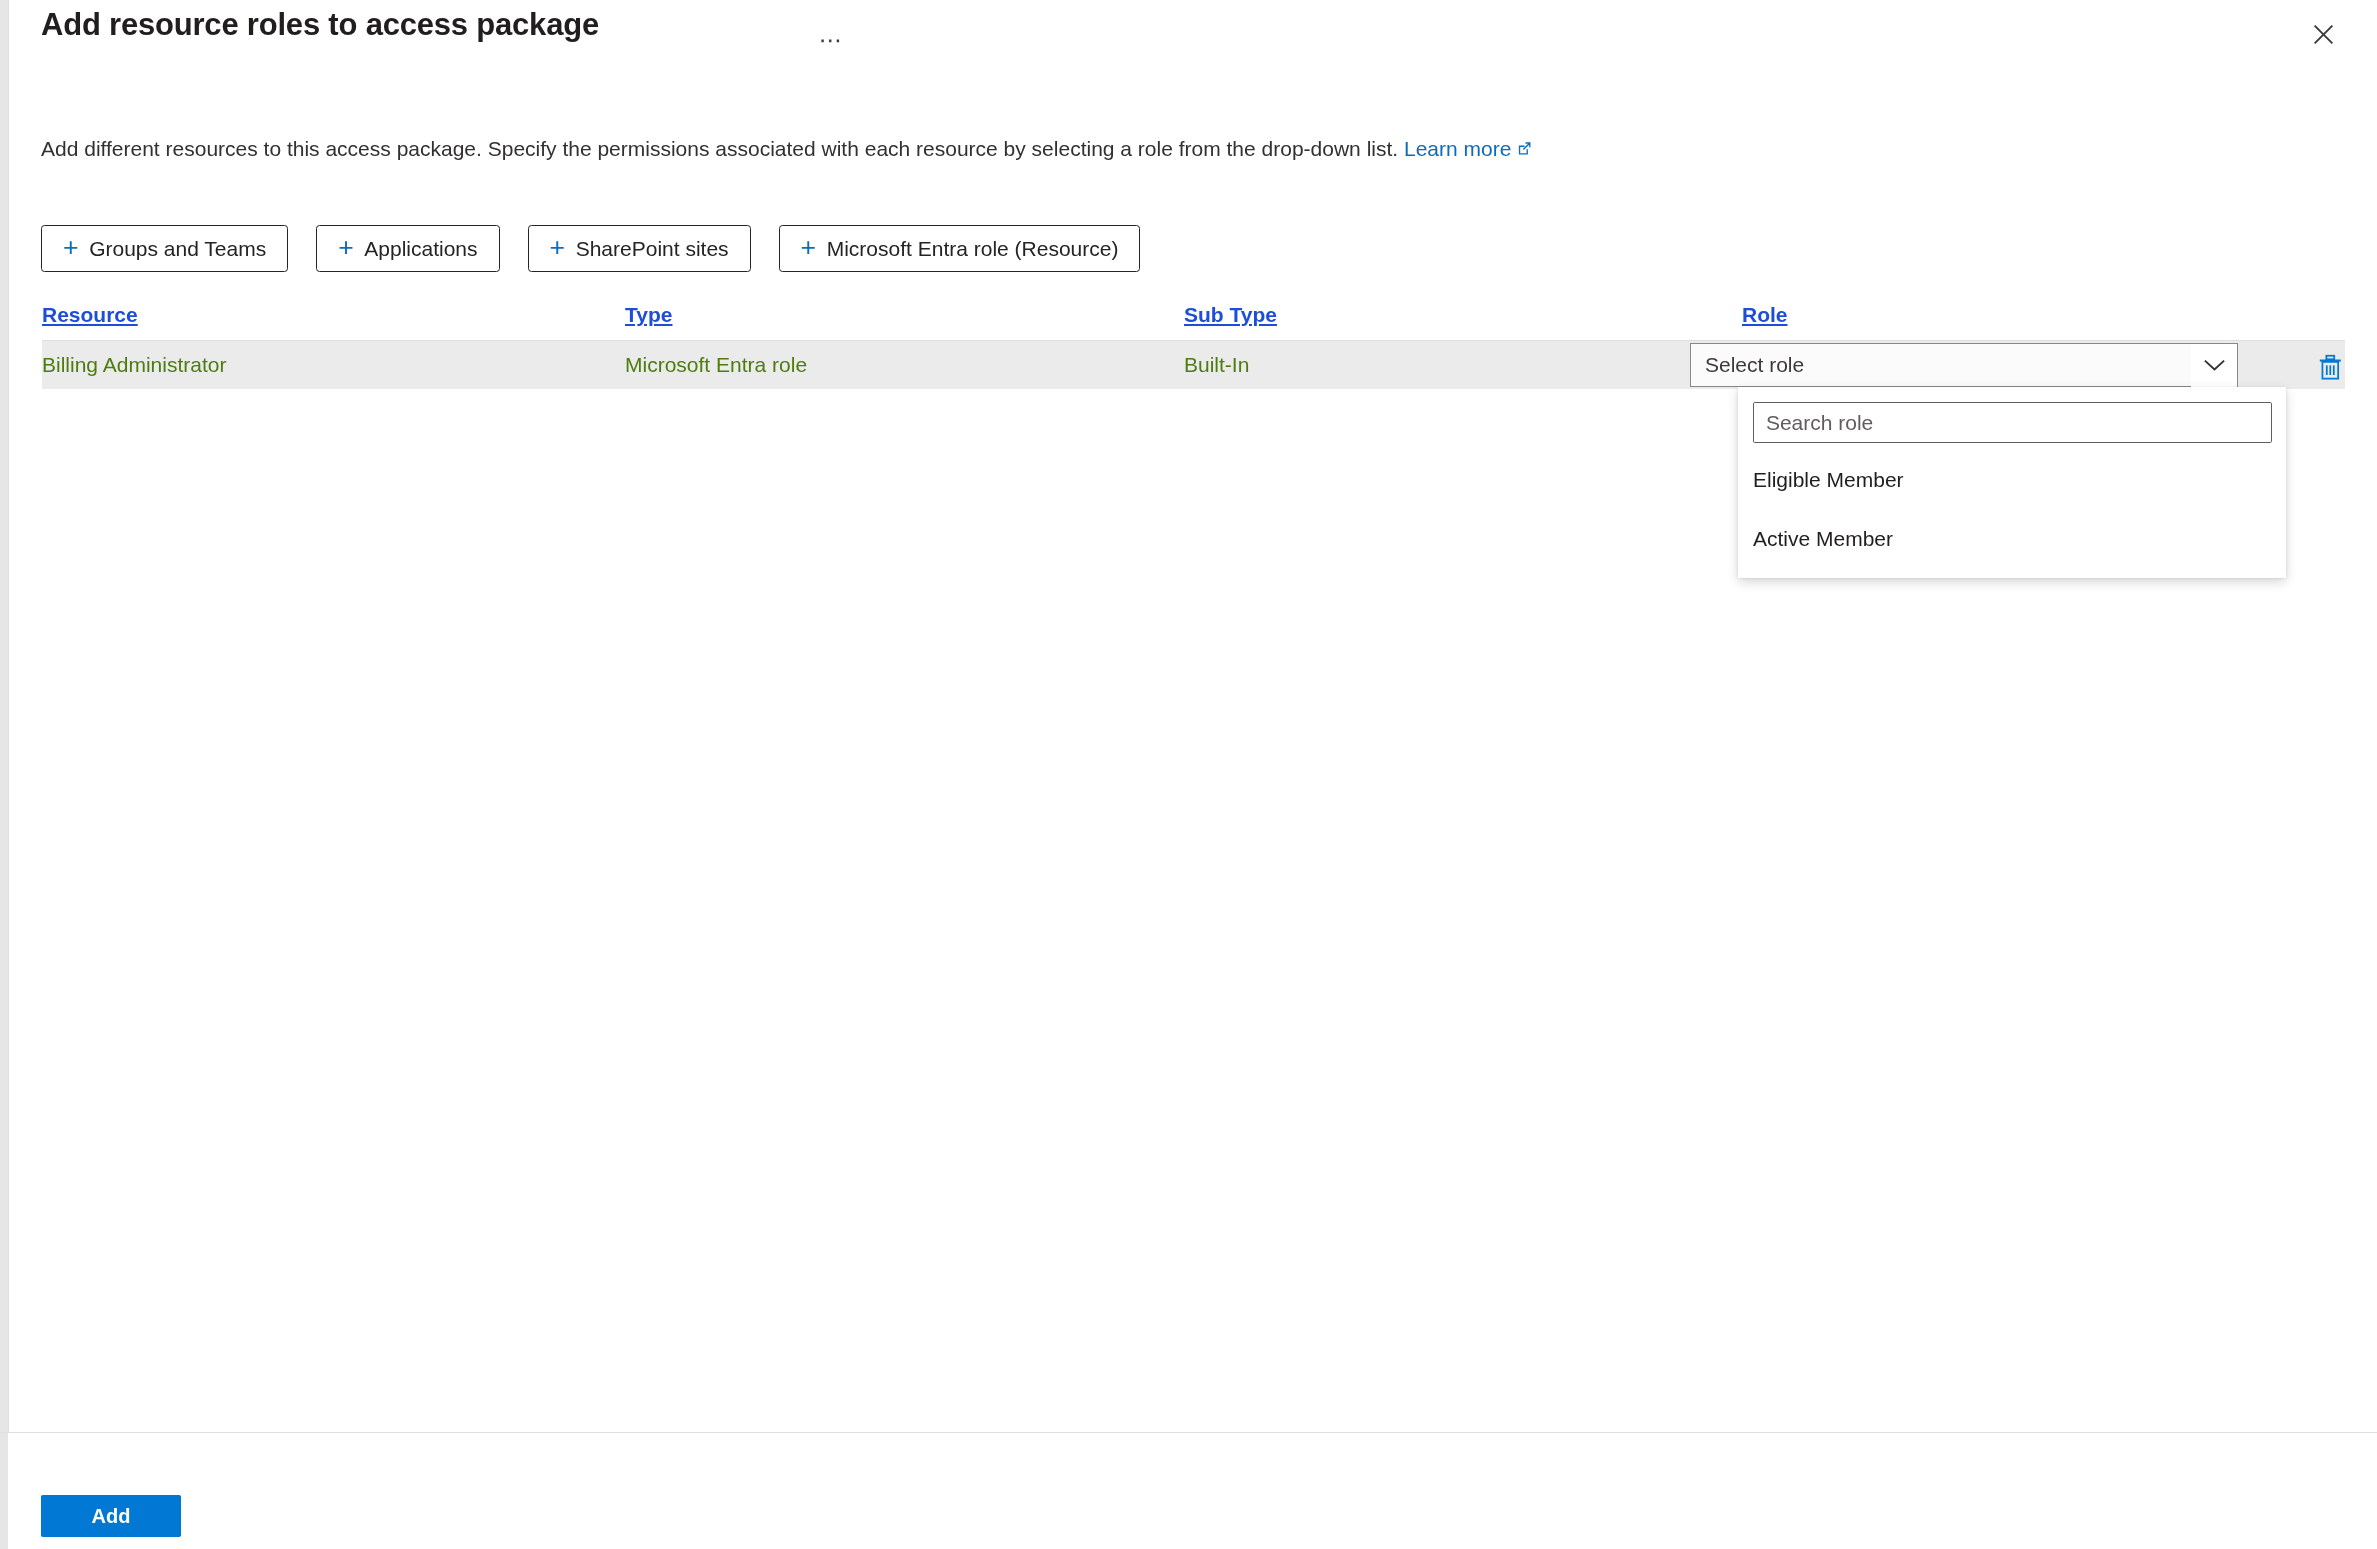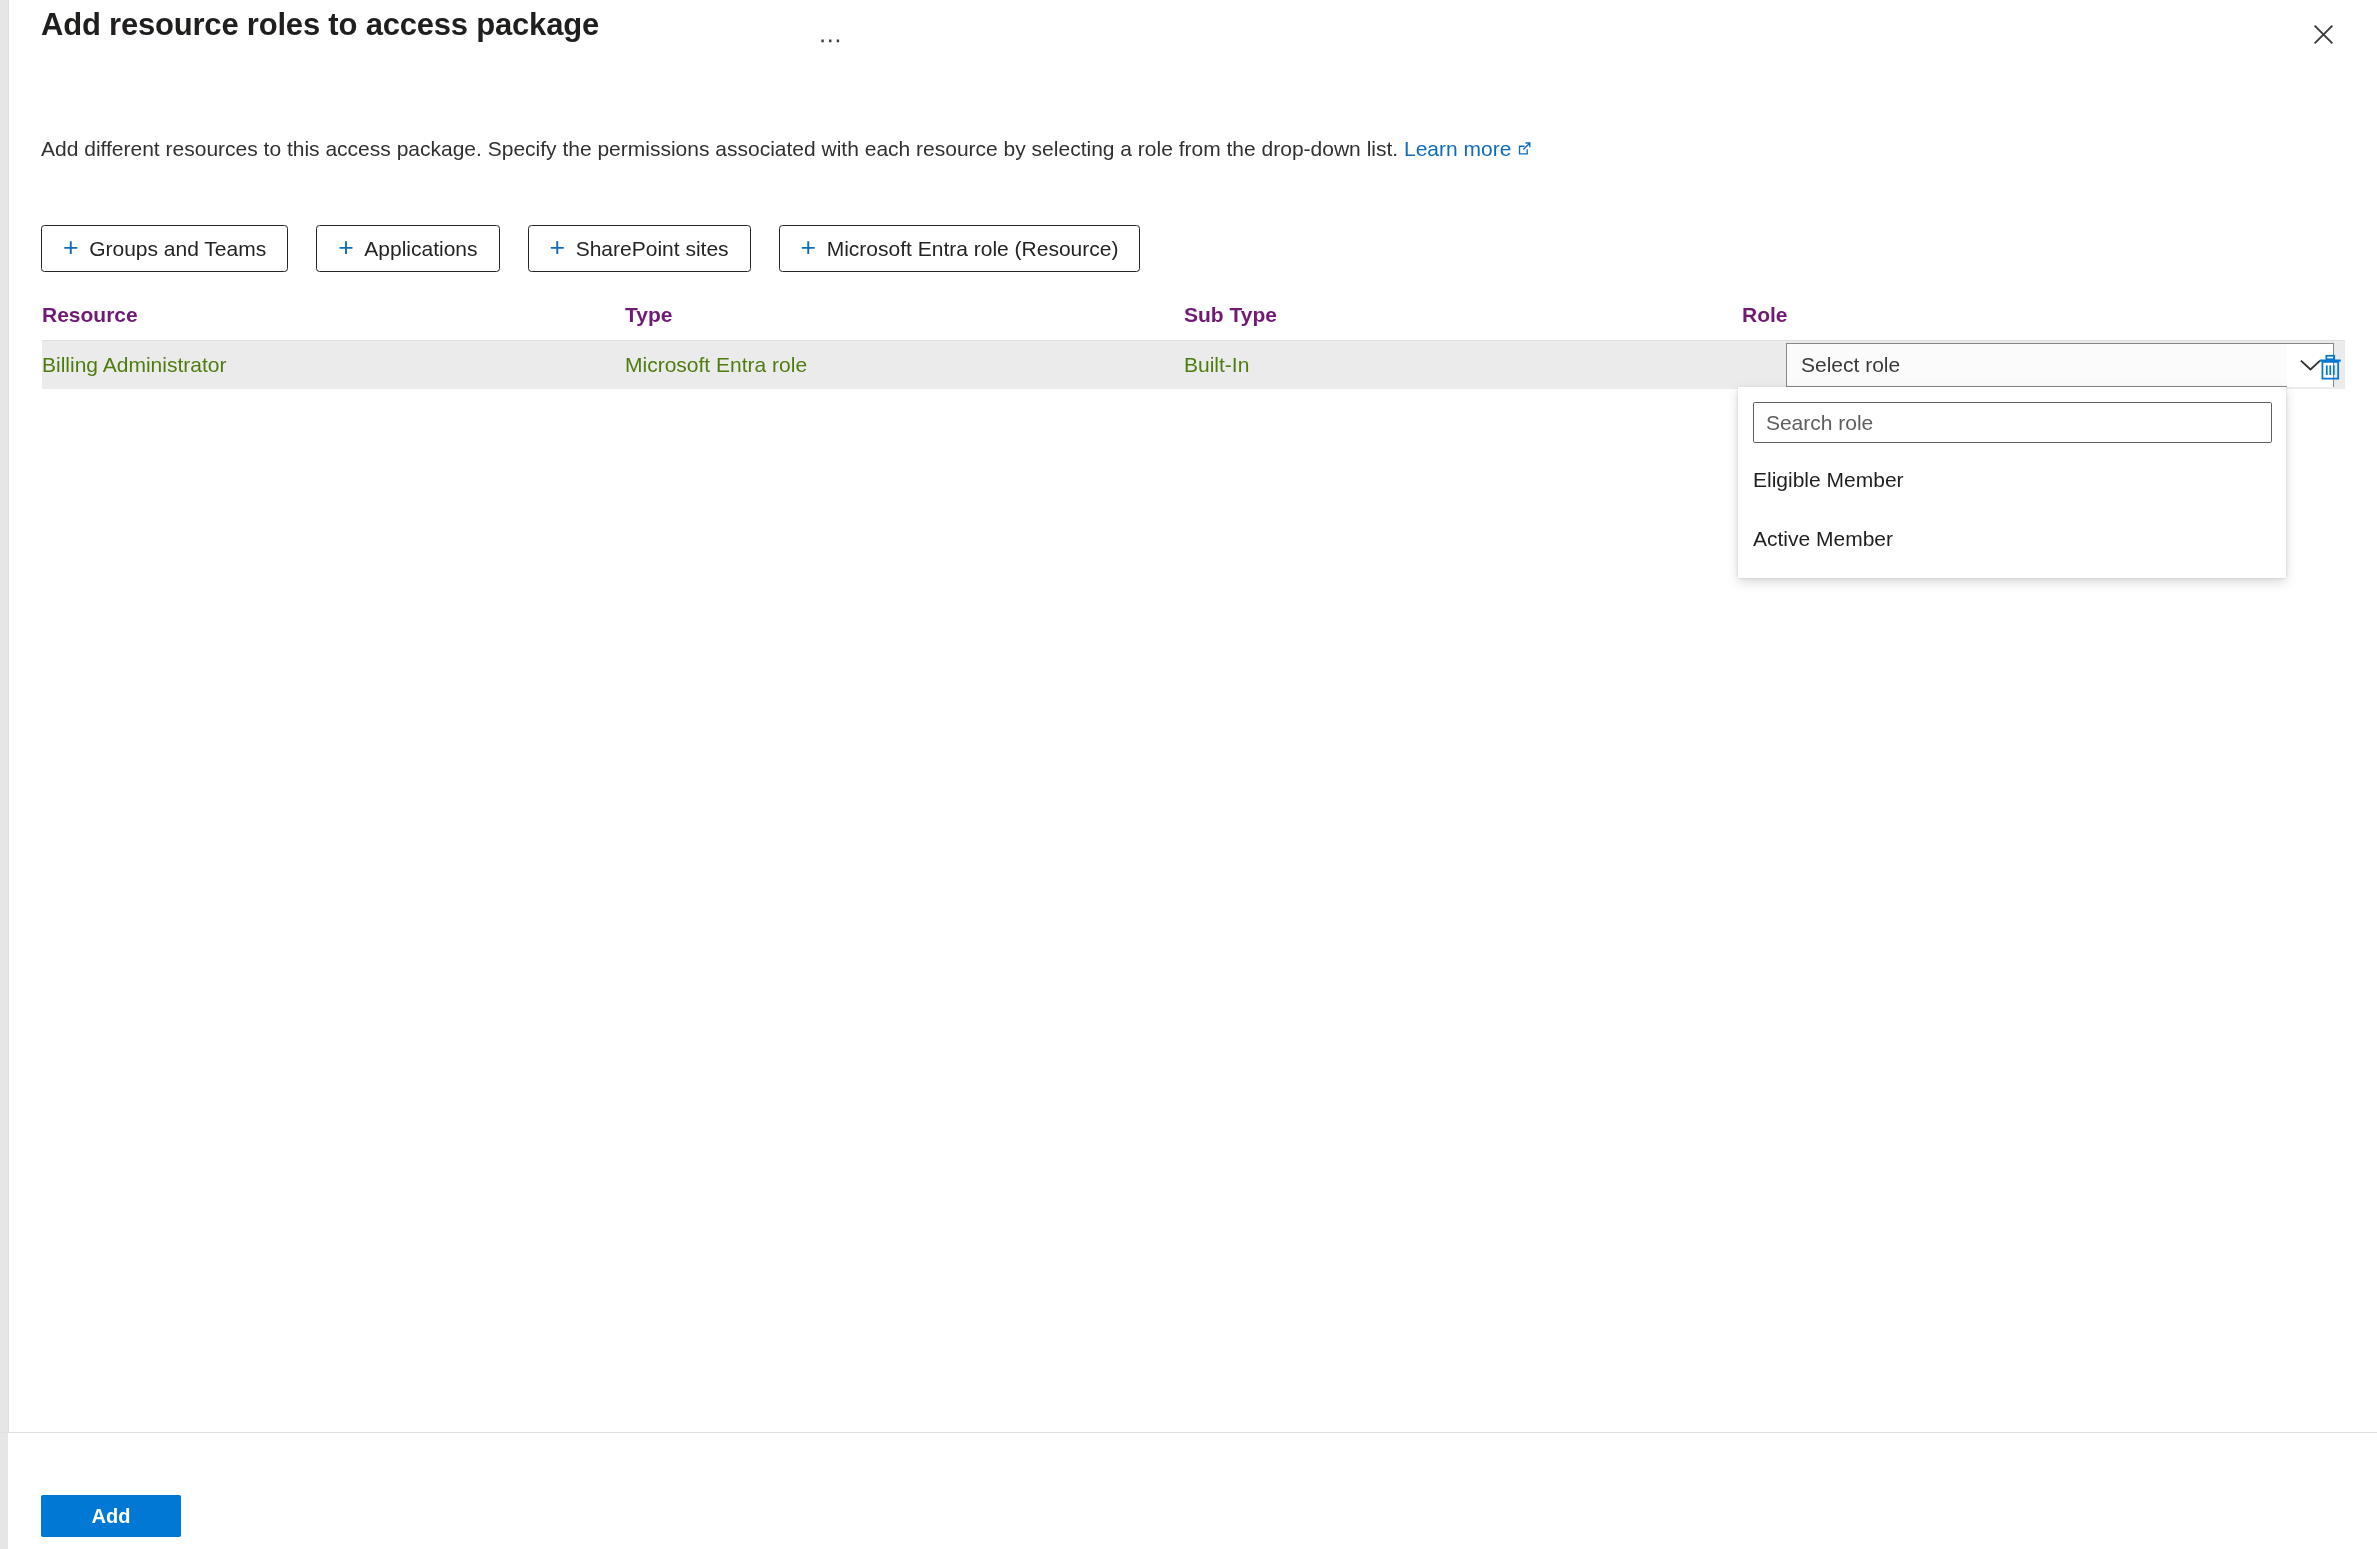--- a/index.html
+++ b/index.html
@@ -113,22 +113,23 @@
   .thead {
     position: relative;
     height: 50px;
     border-bottom: 0.9px solid #e1dfdd;
   }
   .th {
     position: absolute;
     top: 12.4px;
     font-size: 21px;
     font-weight: bold;
-    color: #701a75;
-    white-space: nowrap;
+    color: #1d4ed8;
+    white-space: nowrap;
+    text-decoration: underline;
   }
   .th.c-resource { left: 0px; }
   .th.c-type     { left: 583px; }
   .th.c-subtype  { left: 1142px; }
   .th.c-role     { left: 1700px; }
 
   .trow {
     position: relative;
     height: 48px;
     background: #ebebeb;
@@ -140,21 +141,21 @@
     color: #4d7c0f;
     white-space: nowrap;
   }
   .td.c-resource { left: 0px; }
   .td.c-type     { left: 583px; }
   .td.c-subtype  { left: 1142px; }
 
   
   .role-cell {
     position: absolute;
-    left: 1744px; top: 1.8px;
+    left: 1648px; top: 1.8px;
     width: 548px;
     text-align: center;
   }
   .combo {
     position: relative;
     height: 44px;
     border: 0.9px solid #8a8886;
     background: #fbfbfb;
     display: flex; align-items: center;
     cursor: pointer;

